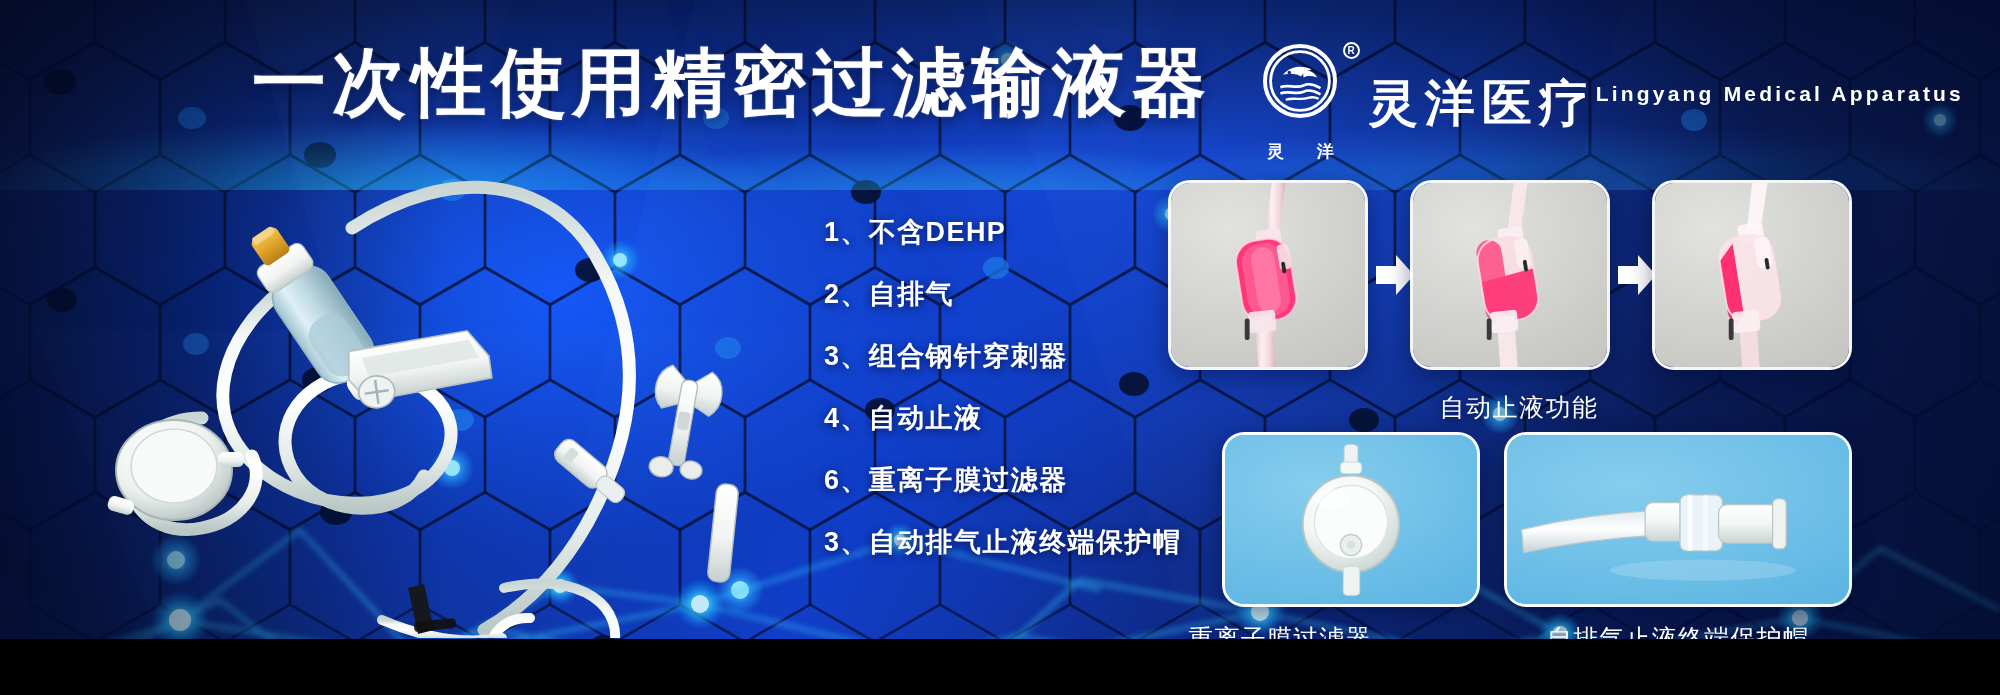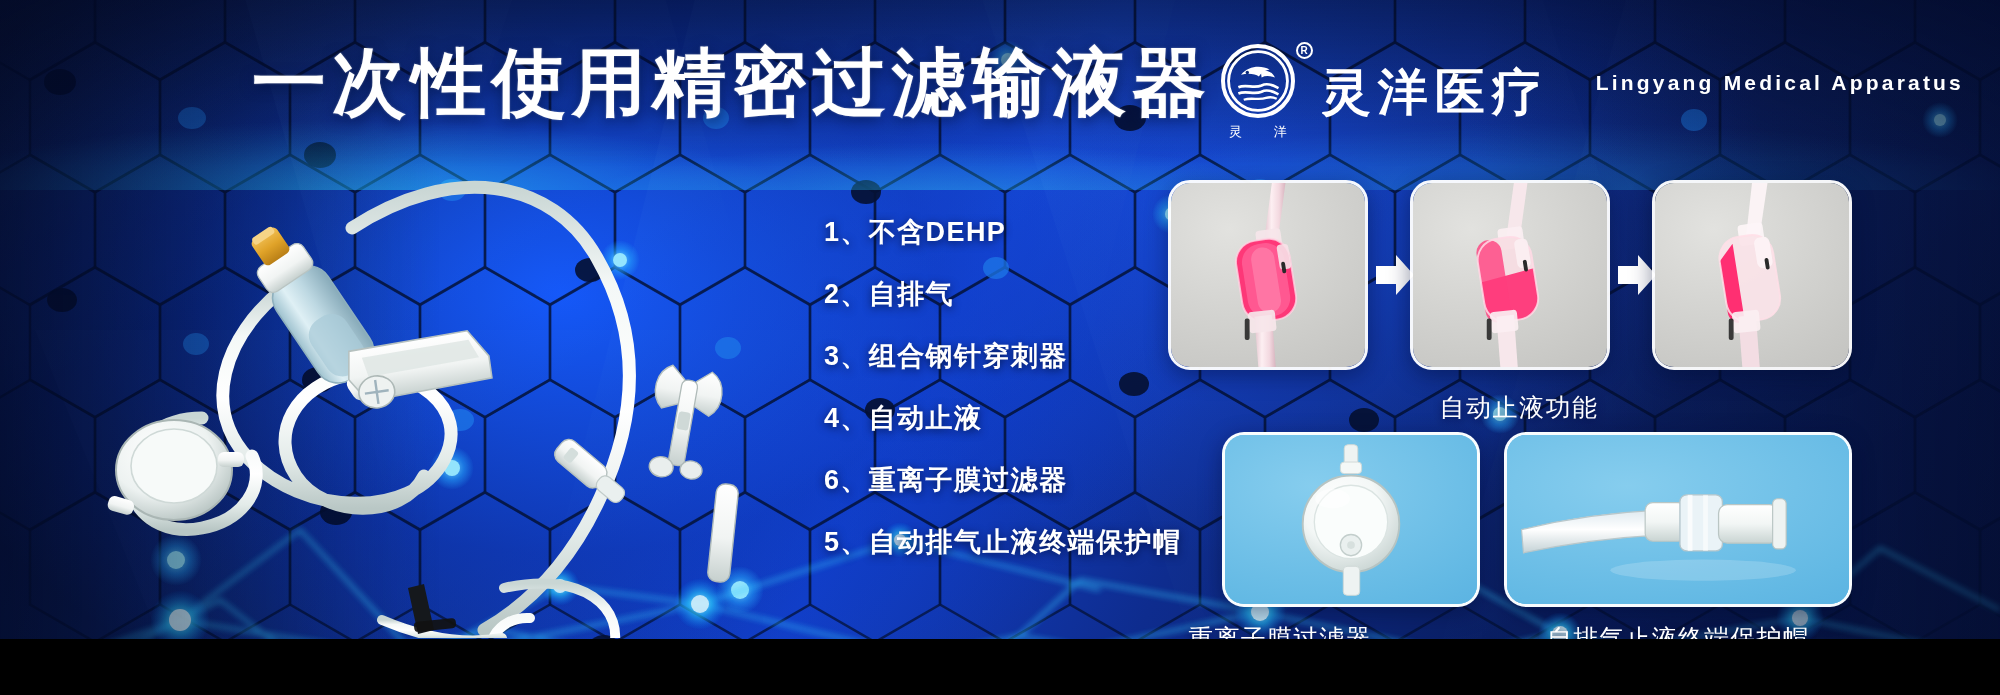--- a/index.html
+++ b/index.html
@@ -66,31 +66,31 @@
     width:74px; height:74px; border-radius:50%;
     border:4px solid #fff; position:relative; overflow:hidden;
     display:flex; align-items:center; justify-content:center;
   }
   .emblem-reg {
     position:absolute; right:-12px; top:-2px;
     width:17px; height:17px; border:2px solid #fff; border-radius:50%;
     color:#fff; font-size:10px; line-height:13px; text-align:center; font-weight:700;
   }
   .emblem-sub {
-    margin-top:5px; color:#fff; font-size:13px; font-weight:400;
+    margin-top:22px; color:#fff; font-size:17px; font-weight:700;
     letter-spacing:14px; text-indent:14px; white-space:nowrap;
   }
   .brandtext { display:flex; flex-direction:row; }
   .brand-cn {
     color:#fff; font-size:50px; font-weight:700; letter-spacing:7px;
     line-height:1.06; white-space:nowrap;
   }
   .brand-en {
     color:#fff; font-size:21px; font-weight:700; letter-spacing:3.2px;
-    margin-top:5px; white-space:nowrap;margin-left:47px;
+    margin-top:5px; white-space:nowrap;
   }
 
   
   #features {
     position:absolute; left:824px; top:214px;
     display:flex; flex-direction:column; gap:26px;
   }
   .feature {
     color:#fff; font-size:27px; font-weight:700; letter-spacing:1.4px;
     white-space:nowrap;
@@ -402,21 +402,21 @@
       <div class="brand-en">Lingyang Medical Apparatus</div>
     </div>
   </div>
 
   <div id="features">
     <div class="feature">1、不含DEHP</div>
     <div class="feature">2、自排气</div>
     <div class="feature">3、组合钢针穿刺器</div>
     <div class="feature">4、自动止液</div>
     <div class="feature">6、重离子膜过滤器</div>
-    <div class="feature">5、自动排气止液终端保护帽</div>
+    <div class="feature">3、自动排气止液终端保护帽</div>
   </div>
 
   <svg id="hero" viewBox="0 0 720 470" aria-hidden="true">
     <defs>
       <linearGradient id="tube" x1="0" y1="0" x2="0" y2="1">
         <stop offset="0%" stop-color="#c9d6d4"></stop>
         <stop offset="22%" stop-color="#f4f8f7"></stop>
         <stop offset="50%" stop-color="#ffffff"></stop>
         <stop offset="78%" stop-color="#e3ebe9"></stop>
         <stop offset="100%" stop-color="#b9c7c5"></stop>

